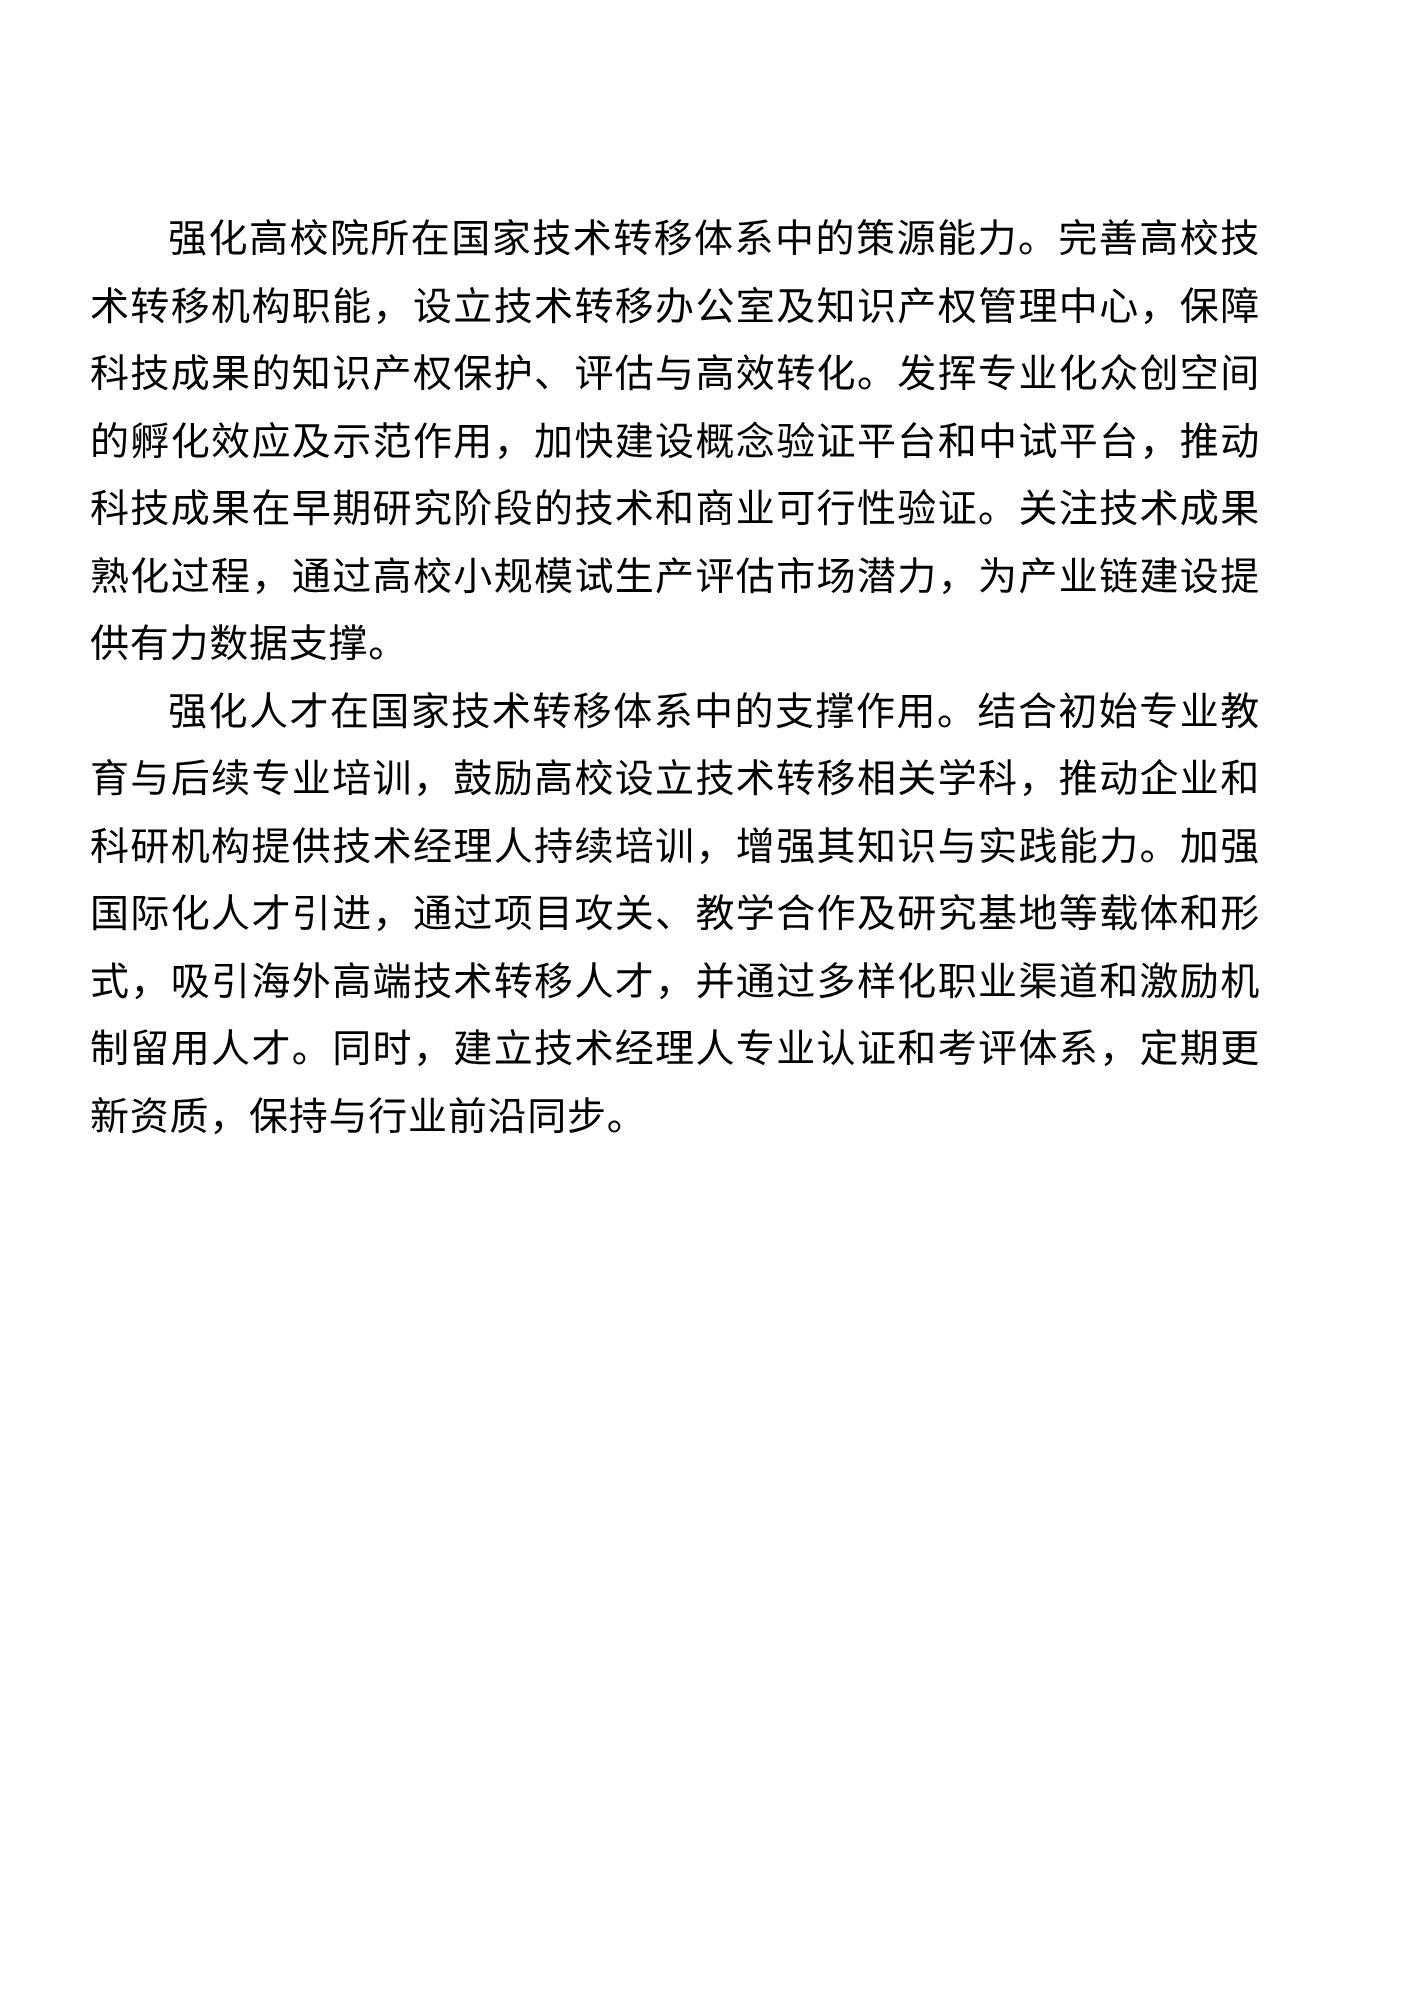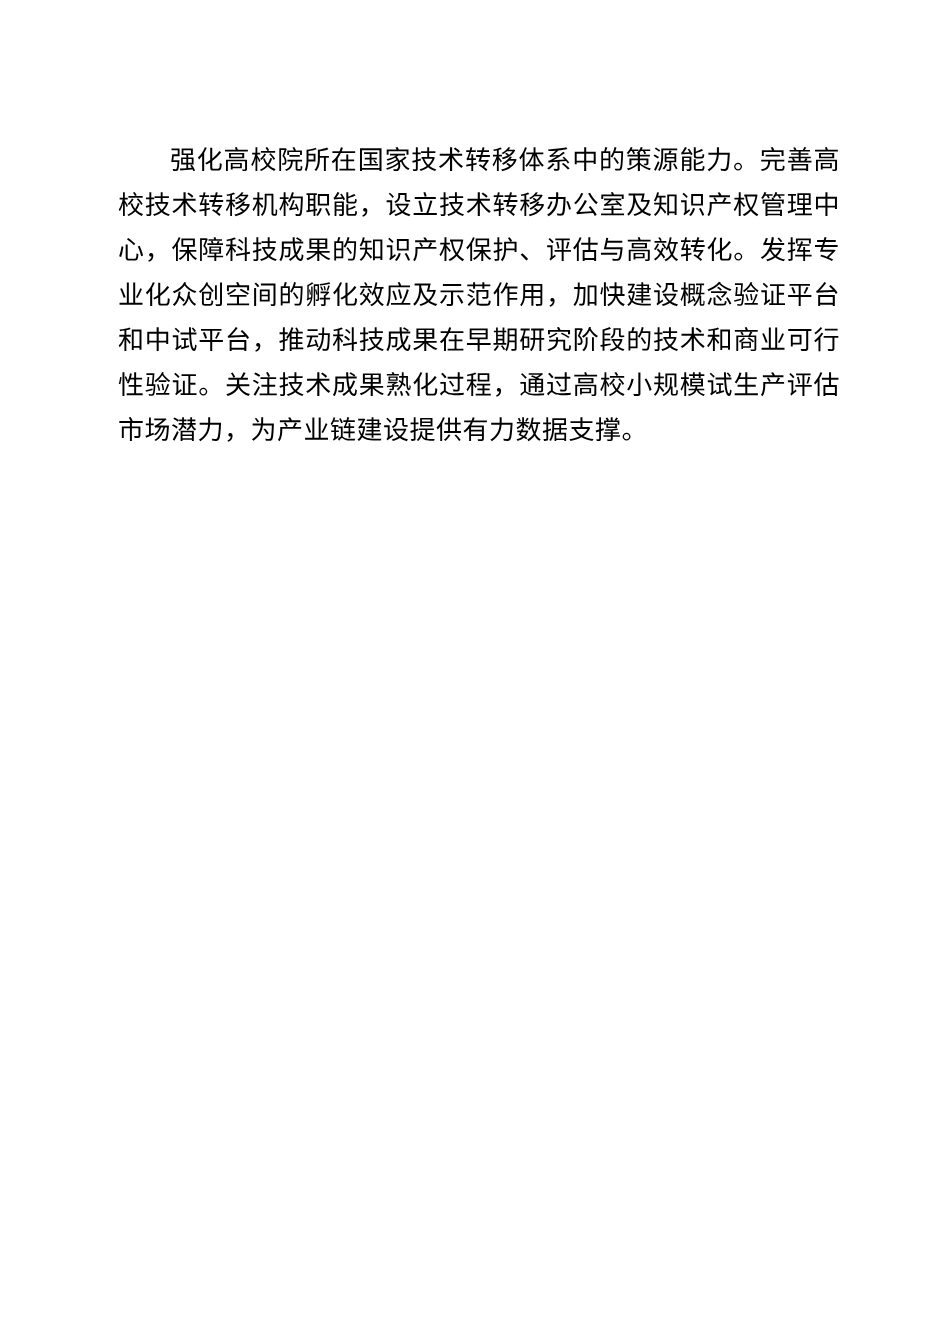--- a/index.html
+++ b/index.html
@@ -9,21 +9,21 @@
   }
   .page {
     position: relative;
     width: 950px;
     height: 1334px;
     margin: 0 auto;
     background: #ffffff;
     color: #000000;
     overflow: hidden;
     box-sizing: border-box;
-    padding: 138px 110px 0 118px;
+    padding: 138px 110px 0 60px;
   }
   .doc-body {
     font-family: "DejaVu Serif", "Liberation Serif", serif;
     font-size: 26px;
     line-height: 45px;
     color: #000000;
   }
   .doc-body p {
     margin: 0;
     text-indent: 2em;
@@ -33,14 +33,15 @@
     word-break: break-all;
     overflow-wrap: anywhere;
   }
 </style>
 </head>
 <body>
 
 <div class="page">
   <div class="doc-body">
     <p>强化高校院所在国家技术转移体系中的策源能力。完善高校技术转移机构职能，设立技术转移办公室及知识产权管理中心，保障科技成果的知识产权保护、评估与高效转化。发挥专业化众创空间的孵化效应及示范作用，加快建设概念验证平台和中试平台，推动科技成果在早期研究阶段的技术和商业可行性验证。关注技术成果熟化过程，通过高校小规模试生产评估市场潜力，为产业链建设提供有力数据支撑。</p>
+    <p>强化人才在国家技术转移体系中的支撑作用。结合初始专业教育与后续专业培训，鼓励高校设立技术转移相关学科，推动企业和科研机构提供技术经理人持续培训，增强其知识与实践能力。加强国际化人才引进，通过项目攻关、教学合作及研究基地等载体和形式，吸引海外高端技术转移人才，并通过多样化职业渠道和激励机制留用人才。同时，建立技术经理人专业认证和考评体系，定期更新资质，保持与行业前沿同步。</p>
   </div>
 </div>
 
 </body></html>

